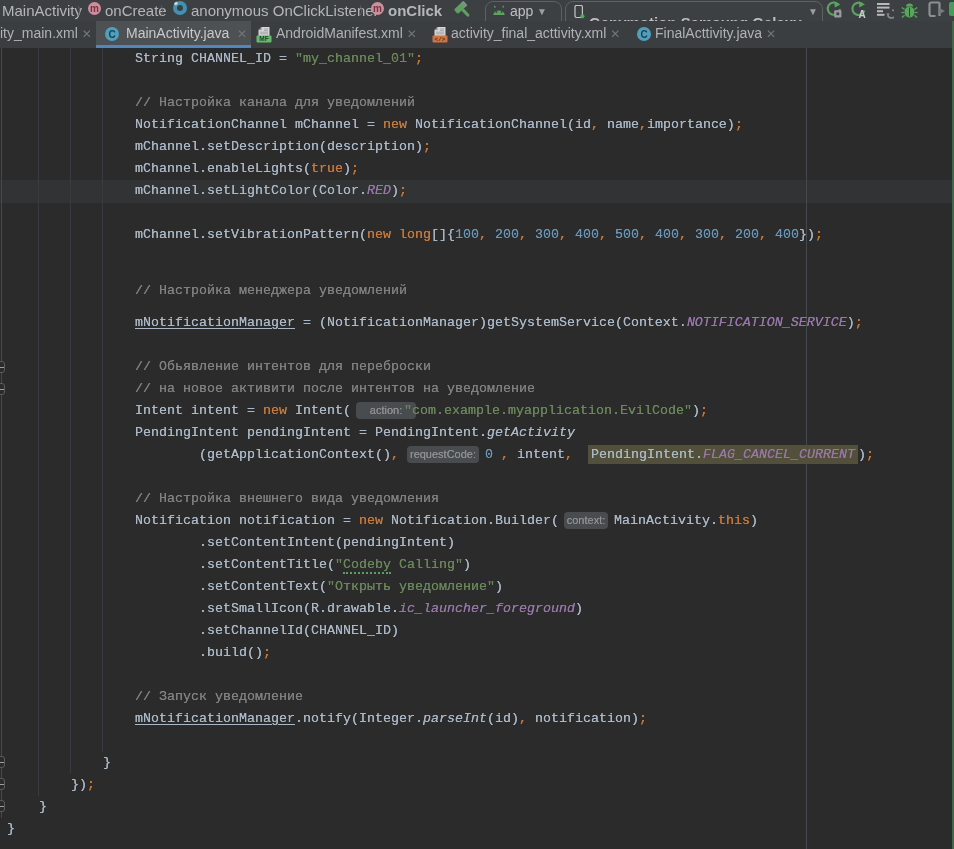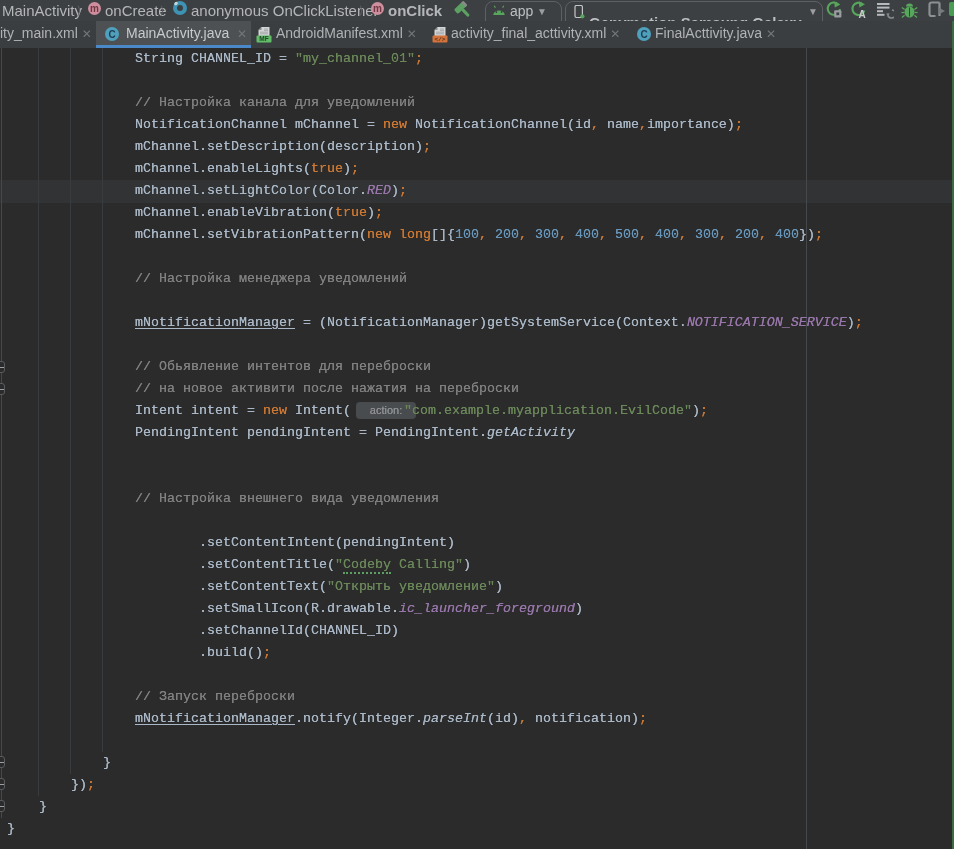--- a/index.html
+++ b/index.html
@@ -185,69 +185,77 @@
       </div>
     <div class="ln" style="top:88px;font-family:Liberation Mono, monospace;">
         <span class="s" style="left:7px;">                mChannel.setDescription(description)<span class="pu">;</span></span>
       </div>
     <div class="ln" style="top:110px;">
         <span class="s" style="left:7px;">                mChannel.enableLights(<span class="kw">true</span>)<span class="pu">;</span></span>
       </div>
     <div class="ln" style="top:132px;">
         <span class="s" style="left:7px;">                mChannel.setLightColor(Color.<span class="ct">RED</span>)<span class="pu">;</span></span>
       </div>
-    <div class="ln" style="top:154px;">
-        <span class="s" style="left:7px;">                mChannel.enableVibration(<span class="kw">true</span>)<span class="pu">;</span></span>
-      </div>
     <div class="ln" style="top:176px;">
         <span class="s" style="left:7px;">                mChannel.setVibrationPattern(<span class="kw">new</span> <span class="kw">long</span>[]{<span class="nm">100</span><span class="pu">,</span> <span class="nm">200</span><span class="pu">,</span> <span class="nm">300</span><span class="pu">,</span> <span class="nm">400</span><span class="pu">,</span> <span class="nm">500</span><span class="pu">,</span> <span class="nm">400</span><span class="pu">,</span> <span class="nm">300</span><span class="pu">,</span> <span class="nm">200</span><span class="pu">,</span> <span class="nm">400</span>})<span class="pu">;</span></span>
       </div>
-    <div class="ln" style="top:220px;text-align:right;">
+    <div class="ln" style="top:232px;text-align:right;">
         <span class="s" style="left:7px;"><span class="cm">                // Настройка менеджера уведомлений</span></span>
       </div>
     <div class="ln" style="top:264px;">
         <span class="s" style="left:7px;">                <span class="ul">mNotificationManager</span> = (NotificationManager)getSystemService(Context.<span class="ct">NOTIFICATION_SERVICE</span>)<span class="pu">;</span></span>
       </div>
     <div class="ln" style="top:308px;">
         <span class="s" style="left:7px;"><span class="cm">                // Обьявление интентов для переброски</span></span>
       </div>
     <div class="ln" style="top:330px;">
-        <span class="s" style="left:7px;"><span class="cm">                // на новое активити после нажатия на переброски</span></span>
+        <span class="s" style="left:7px;"><span class="cm">                // на новое активити после интентов на уведомление</span></span>
       </div>
     <div class="ln" style="top:352px;">
         <span class="s" style="left:7px;">                Intent intent = <span class="kw">new</span> Intent(</span>
         <span class="hint" style="left:356px;width:60px;">action:</span>
         <span class="s" style="left:404px;"><span class="st">"com.example.myapplication.EvilCode"</span>)<span class="pu">;</span></span>
       </div>
     <div class="ln" style="top:374px;">
         <span class="s" style="left:7px;">                PendingIntent pendingIntent = PendingIntent.<span class="it">getActivity</span></span>
       </div>
+    <div class="ln" style="top:396px;">
+        <span class="s" style="left:199px;">(getApplicationContext()<span class="pu">,</span></span>
+        <span class="hint" style="left:407px;width:72px;">requestCode:</span>
+        <span class="s" style="left:485px;"><span class="nm">0</span> <span class="pu">,</span> intent<span class="pu">,</span></span>
+        <span class="s" style="left:588px;"><span style="background:#52503a;padding:2px 3px;">PendingIntent.<span class="ct">FLAG_CANCEL_CURRENT</span></span>)<span class="pu">;</span></span>
+      </div>
     <div class="ln" style="top:440px;">
         <span class="s" style="left:7px;"><span class="cm">                // Настройка внешнего вида уведомления</span></span>
       </div>
+    <div class="ln" style="top:462px;">
+        <span class="s" style="left:7px;">                Notification notification = <span class="kw">new</span> Notification.Builder(</span>
+        <span class="hint" style="left:564px;width:44px;">context:</span>
+        <span class="s" style="left:614px;">MainActivity.<span class="kw">this</span>)</span>
+      </div>
     <div class="ln" style="top:484px;">
         <span class="s" style="left:199px;">.setContentIntent(pendingIntent)</span>
       </div>
     <div class="ln" style="top:506px;">
         <span class="s" style="left:199px;">.setContentTitle(<span class="st">"<span class="sq">Codeby</span> Calling"</span>)</span>
       </div>
     <div class="ln" style="top:528px;">
         <span class="s" style="left:199px;">.setContentText(<span class="st">"Открыть уведомление"</span>)</span>
       </div>
     <div class="ln" style="top:572px;">
         <span class="s" style="left:199px;">.setChannelId(CHANNEL_ID)</span>
       </div>
     <div class="ln" style="top:550px;">
         <span class="s" style="left:199px;">.setSmallIcon(R.drawable.<span class="ct">ic_launcher_foreground</span>)</span>
       </div>
     <div class="ln" style="top:594px;">
         <span class="s" style="left:199px;">.build()<span class="pu">;</span></span>
       </div>
     <div class="ln" style="top:638px;">
-        <span class="s" style="left:7px;"><span class="cm">                // Запуск переброски</span></span>
+        <span class="s" style="left:7px;"><span class="cm">                // Запуск уведомление</span></span>
       </div>
     <div class="ln" style="top:660px;">
         <span class="s" style="left:7px;">                <span class="ul">mNotificationManager</span>.notify(Integer.<span class="it">parseInt</span>(id)<span class="pu">,</span> notification)<span class="pu">;</span></span>
       </div>
     <div class="ln" style="top:704px;">
         <span class="s" style="left:103px;">}</span>
       </div>
     <div class="ln" style="top:726px;">
         <span class="s" style="left:71px;">})<span class="pu">;</span></span>
       </div>

